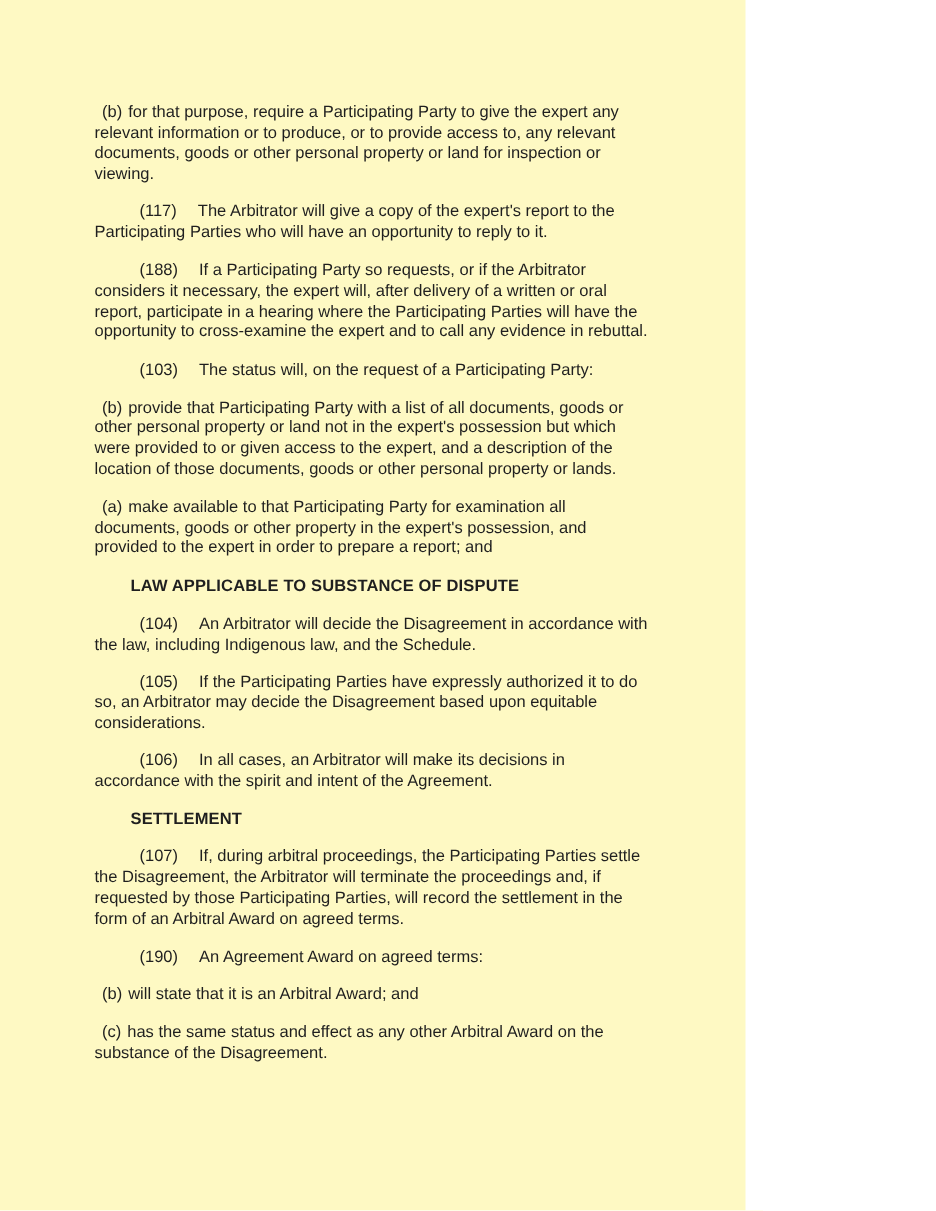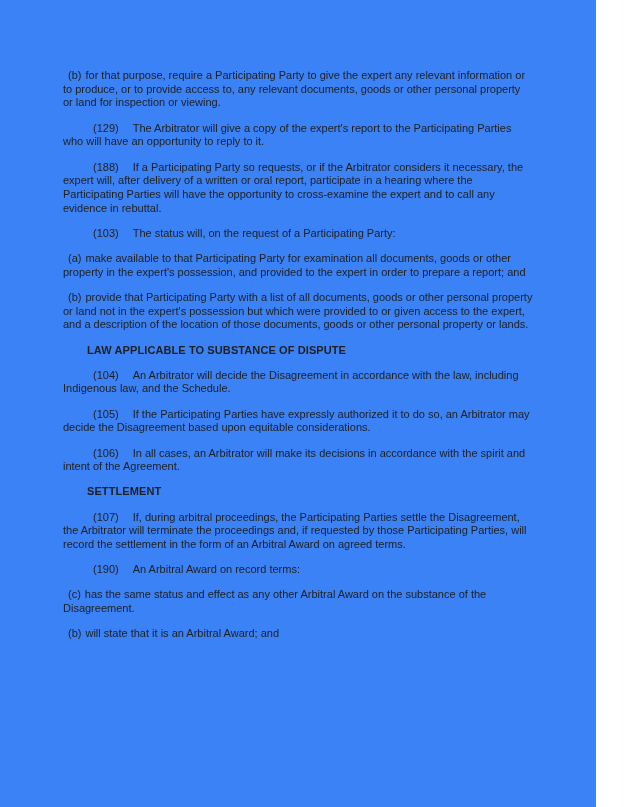--- a/index.html
+++ b/index.html
@@ -2,23 +2,23 @@
 <html><head>
 <meta charset="utf-8">
 <style>
   html, body {
     margin: 0;
     padding: 0;
     background: #ffffff;
   }
   .page {
     position: relative;
-    width: 596px;
+    width: 497px;
     height: 807px;
-    background: #3b82f6;
+    background: #fef9c3;
     box-sizing: border-box;
     padding: 69px 63px 16px 63px;
     font-family: "Liberation Sans", "DejaVu Sans", sans-serif;
     font-size: 11px;
     line-height: 13.7px;
     color: #1f1f1f;
     overflow: hidden;
   }
   .page p, .page h2 {
     margin: 0 0 11.5px 0;
@@ -39,42 +39,42 @@
   .num-label { margin-right: 14px; }
   .sub-label { margin-right: 4px; }
 </style>
 </head>
 <body>
 
 <div class="page">
 
   <p class="sub"><span class="sub-label">(b)</span><span>for that purpose, require a Participating Party to give the expert any relevant information or to produce, or to provide access to, any relevant documents, goods or other personal property or land for inspection or viewing.</span></p>
 
-  <p class="para"><span class="num-label">(129)</span><span>The Arbitrator will give a copy of the expert's report to the Participating Parties who will have an opportunity to reply to it.</span></p>
+  <p class="para"><span class="num-label">(117)</span><span>The Arbitrator will give a copy of the expert's report to the Participating Parties who will have an opportunity to reply to it.</span></p>
 
   <p class="para"><span class="num-label">(188)</span><span>If a Participating Party so requests, or if the Arbitrator considers it necessary, the expert will, after delivery of a written or oral report, participate in a hearing where the Participating Parties will have the opportunity to cross-examine the expert and to call any evidence in rebuttal.</span></p>
 
   <p class="para"><span class="num-label">(103)</span><span>The status will, on the request of a Participating Party:</span></p>
 
+  <p class="sub"><span class="sub-label">(b)</span><span>provide that Participating Party with a list of all documents, goods or other personal property or land not in the expert's possession but which were provided to or given access to the expert, and a description of the location of those documents, goods or other personal property or lands.</span></p>
+
   <p class="sub"><span class="sub-label">(a)</span><span>make available to that Participating Party for examination all documents, goods or other property in the expert's possession, and provided to the expert in order to prepare a report; and</span></p>
-
-  <p class="sub"><span class="sub-label">(b)</span><span>provide that Participating Party with a list of all documents, goods or other personal property or land not in the expert's possession but which were provided to or given access to the expert, and a description of the location of those documents, goods or other personal property or lands.</span></p>
 
   <h2 class="heading">LAW APPLICABLE TO SUBSTANCE OF DISPUTE</h2>
 
   <p class="para"><span class="num-label">(104)</span><span>An Arbitrator will decide the Disagreement in accordance with the law, including Indigenous law, and the Schedule.</span></p>
 
   <p class="para"><span class="num-label">(105)</span><span>If the Participating Parties have expressly authorized it to do so, an Arbitrator may decide the Disagreement based upon equitable considerations.</span></p>
 
   <p class="para"><span class="num-label">(106)</span><span>In all cases, an Arbitrator will make its decisions in accordance with the spirit and intent of the Agreement.</span></p>
 
   <h2 class="heading">SETTLEMENT</h2>
 
   <p class="para"><span class="num-label">(107)</span><span>If, during arbitral proceedings, the Participating Parties settle the Disagreement, the Arbitrator will terminate the proceedings and, if requested by those Participating Parties, will record the settlement in the form of an Arbitral Award on agreed terms.</span></p>
 
-  <p class="para"><span class="num-label">(190)</span><span>An Arbitral Award on record terms:</span></p>
+  <p class="para"><span class="num-label">(190)</span><span>An Agreement Award on agreed terms:</span></p>
 
 
+  <p class="sub"><span class="sub-label">(b)</span><span>will state that it is an Arbitral Award; and</span></p>
+
   <p class="sub"><span class="sub-label">(c)</span><span>has the same status and effect as any other Arbitral Award on the substance of the Disagreement.</span></p>
-
-  <p class="sub"><span class="sub-label">(b)</span><span>will state that it is an Arbitral Award; and</span></p>
 
 </div>
 
 </body></html>

